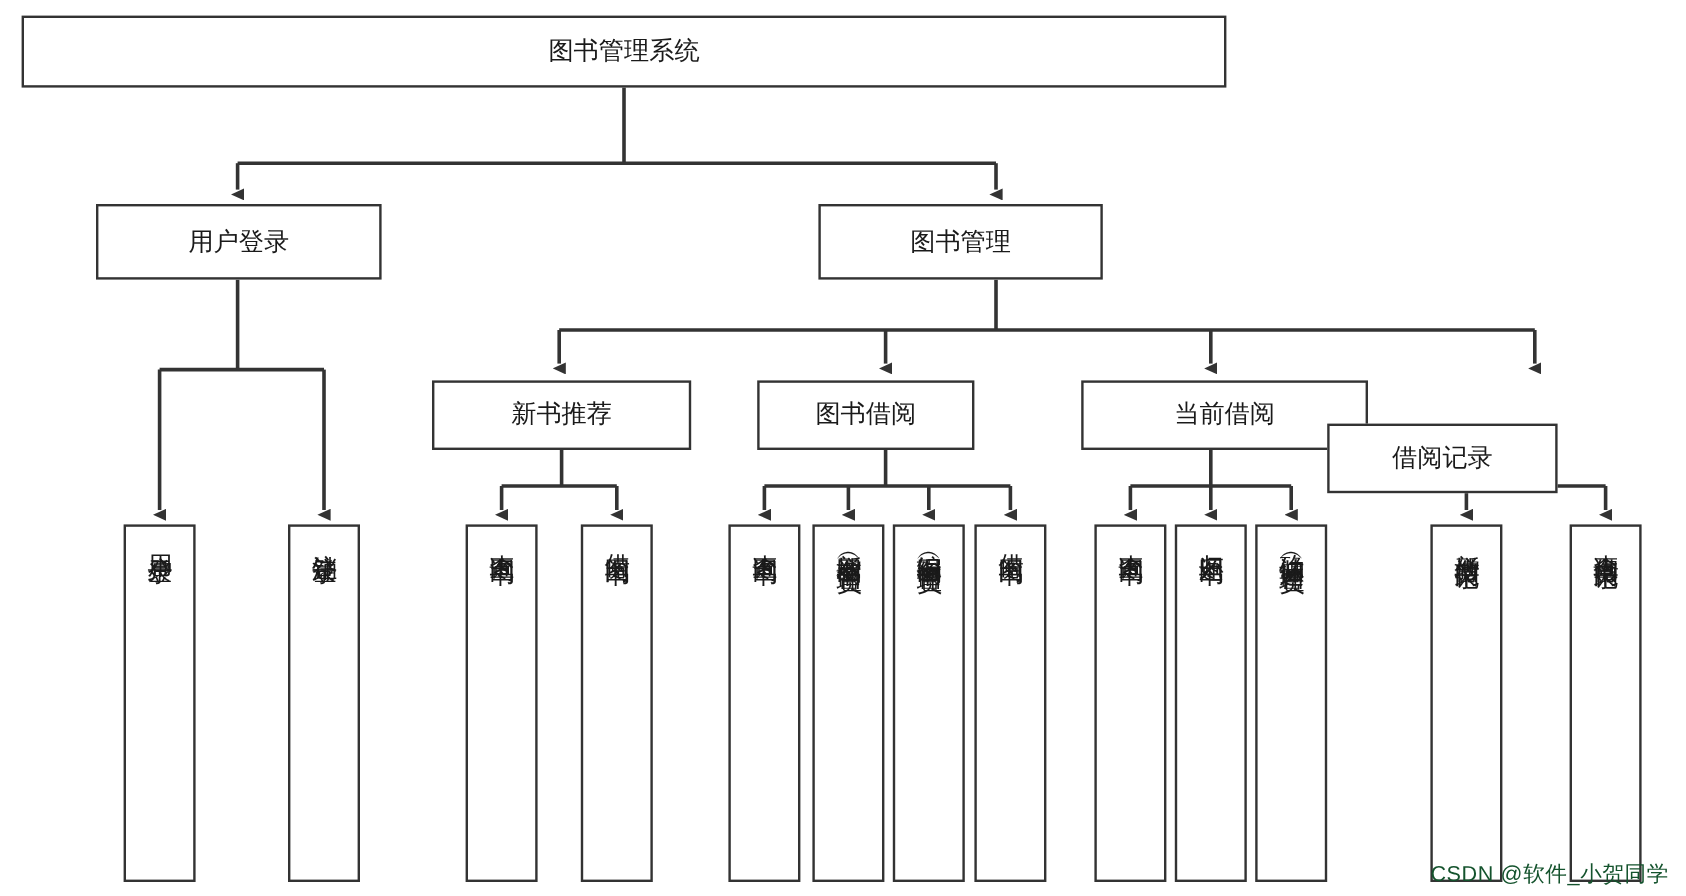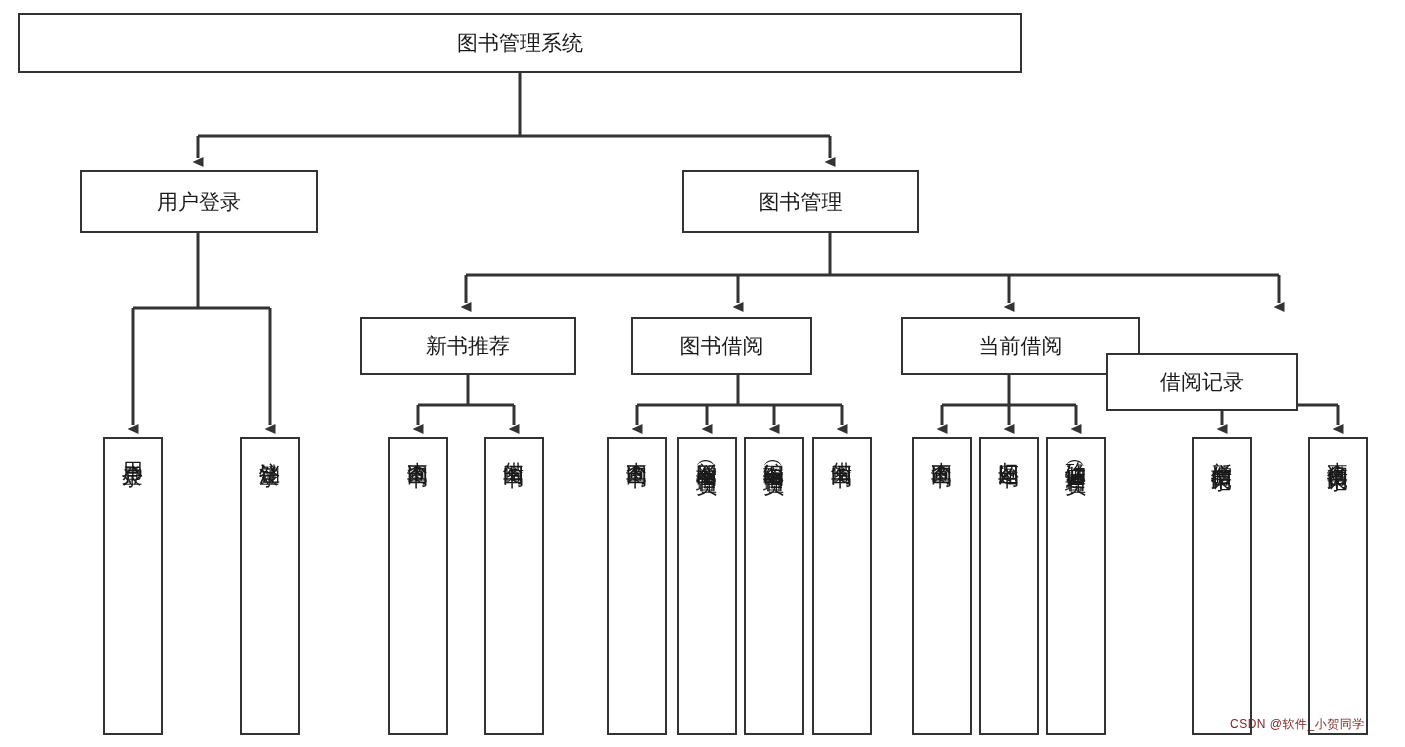--- a/index.html
+++ b/index.html
@@ -51,26 +51,25 @@
   }
   .node.vertical .label {
     writing-mode: vertical-rl;
     text-orientation: upright;
     font-size: 21px;
     letter-spacing: 2px;
     line-height: 1;
   }
   .watermark {
     position: absolute;
-    font-size: 12px;
-    color: #7f1d1d;
+    font-size: 18px;
+    color: #14532d;
     letter-spacing: 0.5px;
     white-space: nowrap;
     user-select: none;
-    padding-left: 38px;
   }
 </style>
 </head>
 <body>
 
 <div id="diagram-root">
 
   <svg id="edges" viewBox="0 0 1405 747" width="1405" height="747" xmlns="http://www.w3.org/2000/svg">
     <defs>
       <marker id="arrow" markerWidth="10" markerHeight="11" refX="1" refY="5.5" orient="auto" markerUnits="userSpaceOnUse">

